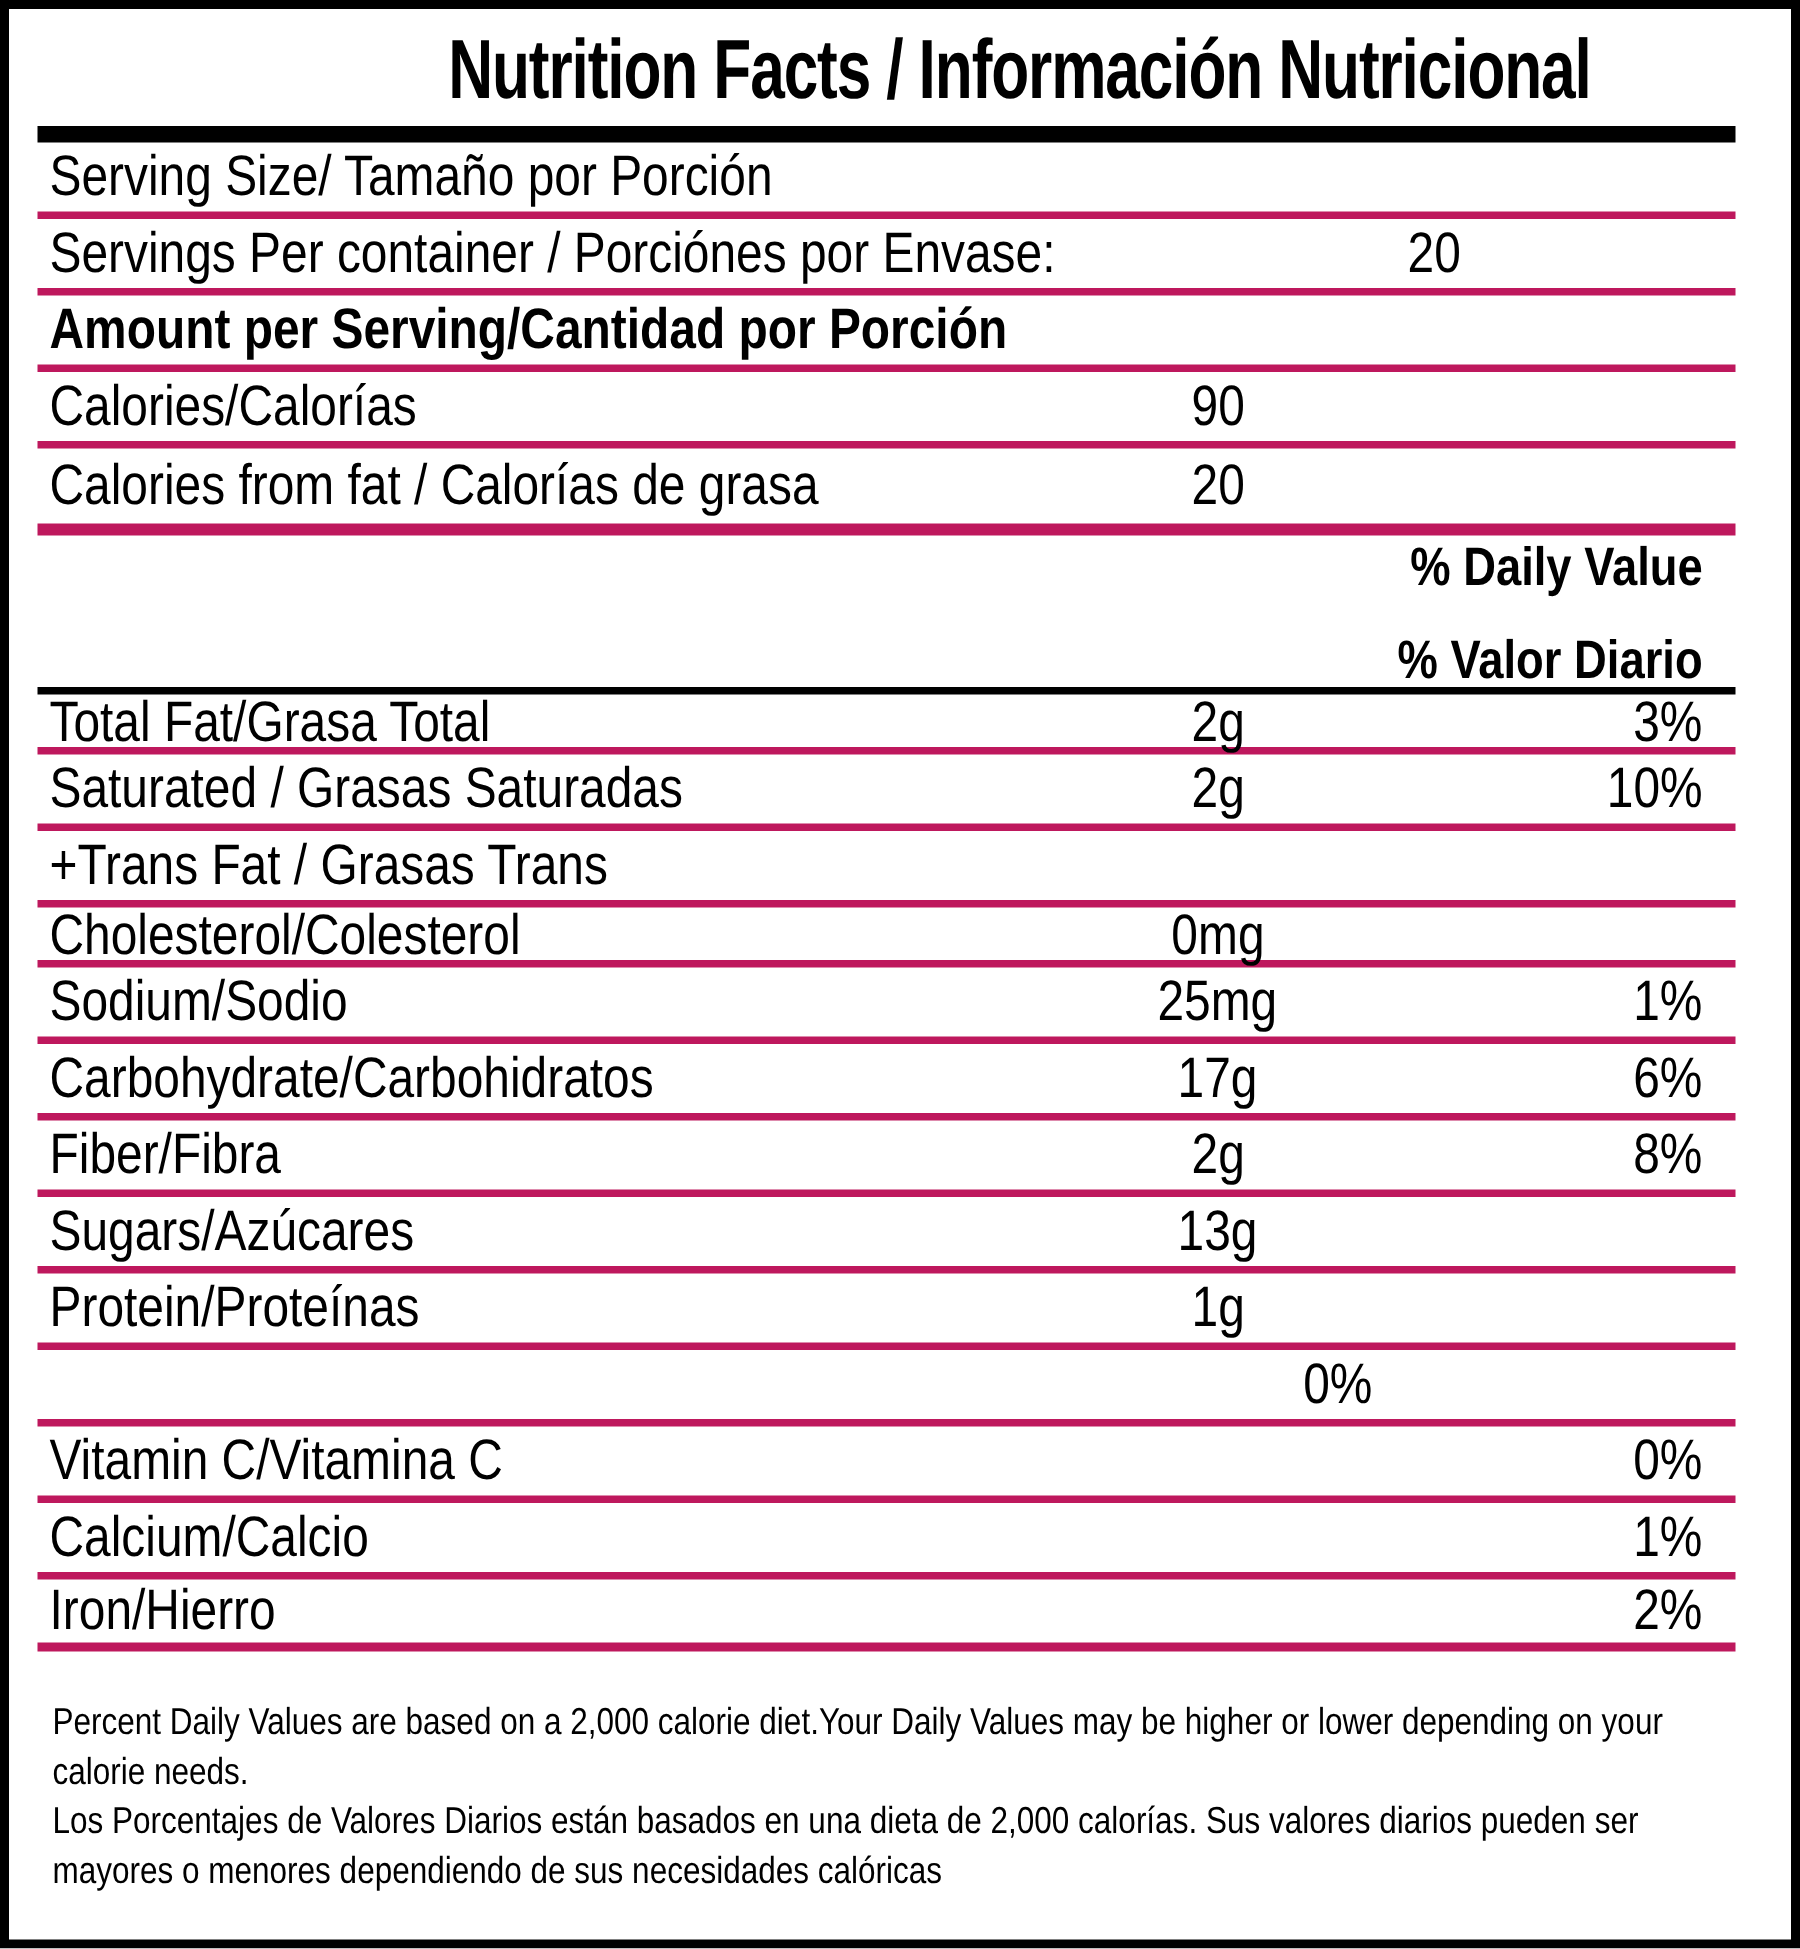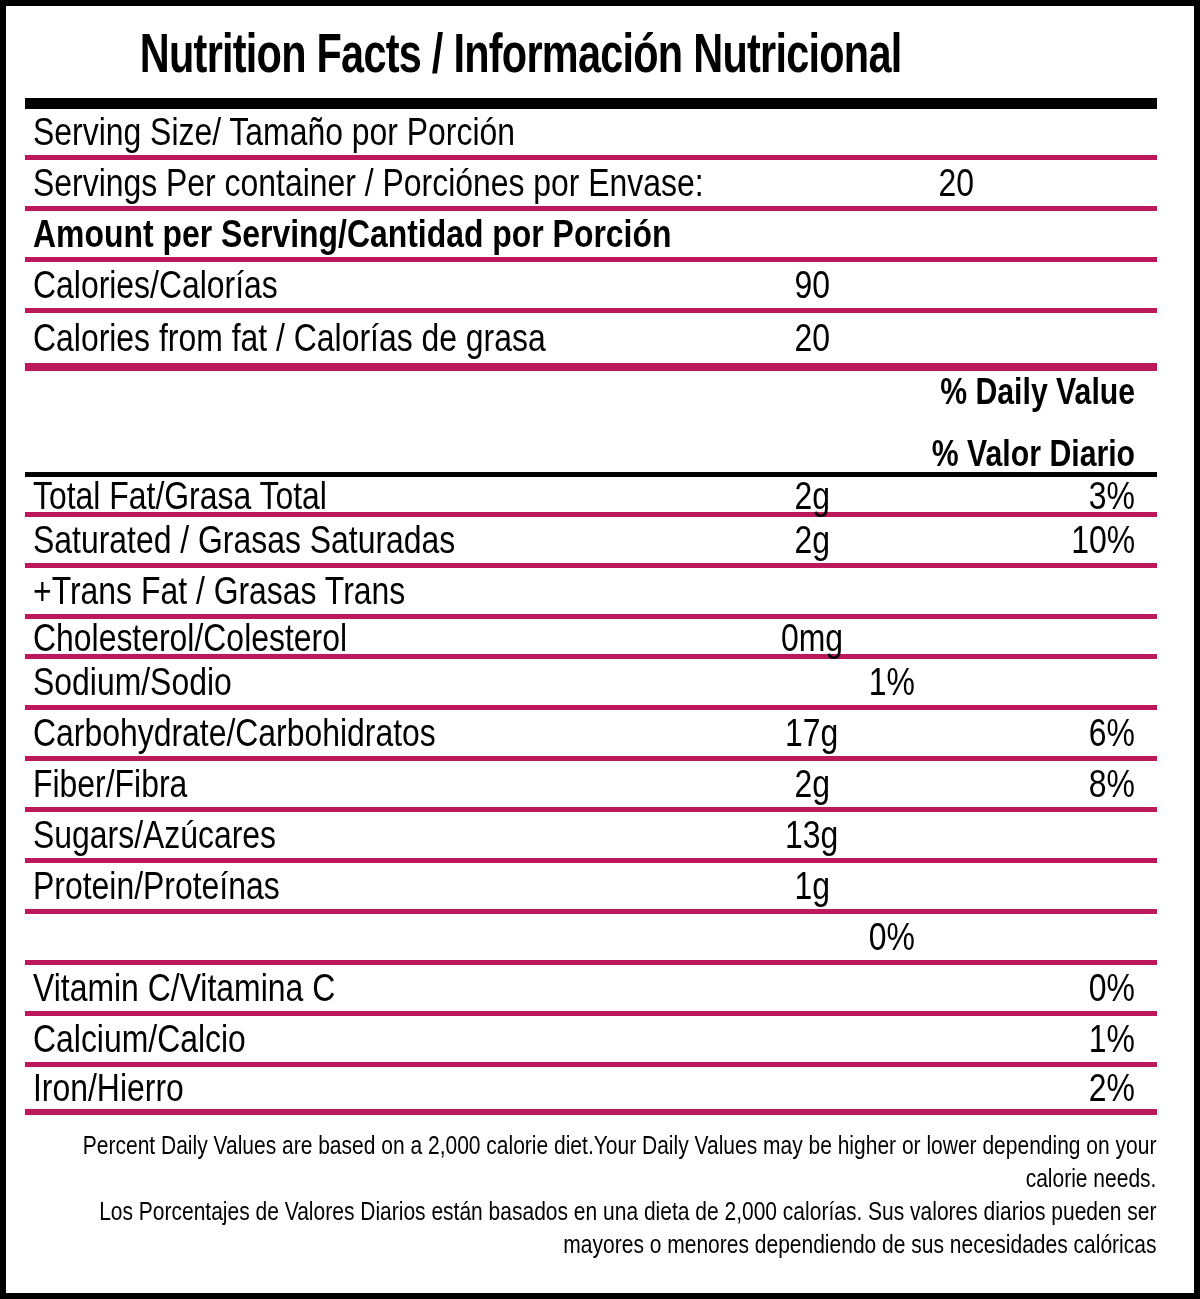--- a/index.html
+++ b/index.html
@@ -15,25 +15,25 @@
     flex-direction: column;
     overflow: hidden;
   }
   
   .cx   { display: inline-block; white-space: nowrap; transform: scaleX(0.84); }
   .cx-l { transform-origin: 0 50%; }
   .cx-c { transform-origin: 50% 50%; }
   .cx-r { transform-origin: 100% 50%; }
 
   .title-row {
-    height: 92px;
+    height: 78px;
     flex: none;
     display: flex;
     align-items: center;
-    justify-content: flex-start;
+    justify-content: flex-end;
   }
   .title-row .title {
     font-size: 56px;
     font-weight: bold;
     white-space: nowrap;
     display: inline-block;
     transform: scaleX(0.74);
     transform-origin: 50% 50%;
     letter-spacing: -1px;
   }
@@ -71,25 +71,24 @@
     justify-content: space-evenly;
     align-items: flex-end;
     padding-right: 22px;
     font-size: 36px;
     font-weight: bold;
     gap: 20px;
   }
   .footnote {
     flex: none;
     height: 152px;
-    margin: 0 37px 0 19px;
+    margin: 17px 37px 0 19px;
     padding: 14px 0 0 10px;
     font-size: 25px;
     line-height: 33px;
-    text-align: right;
   }
   .footnote p {
     margin: 0;
     width: 1335px;
     transform: scaleX(0.84);
     transform-origin: 0 0;
   }
 </style>
 </head>
 <body>
@@ -154,20 +153,21 @@
   </div>
 
   <div class="row row--tall">
     <div class="lbl"><span class="cx cx-l">Cholesterol/Colesterol</span></div>
     <div class="val"><span class="cx cx-c">0mg</span></div>
     <div class="pct"></div>
   </div>
 
   <div class="row">
     <div class="lbl"><span class="cx cx-l">Sodium/Sodio</span></div>
+    <div class="val"><span class="cx cx-c">25mg</span></div>
     <div class="pct"><span class="cx cx-r">1%</span></div>
   </div>
 
   <div class="row">
     <div class="lbl"><span class="cx cx-l">Carbohydrate/Carbohidratos</span></div>
     <div class="val"><span class="cx cx-c">17g</span></div>
     <div class="pct"><span class="cx cx-r">6%</span></div>
   </div>
 
   <div class="row">

